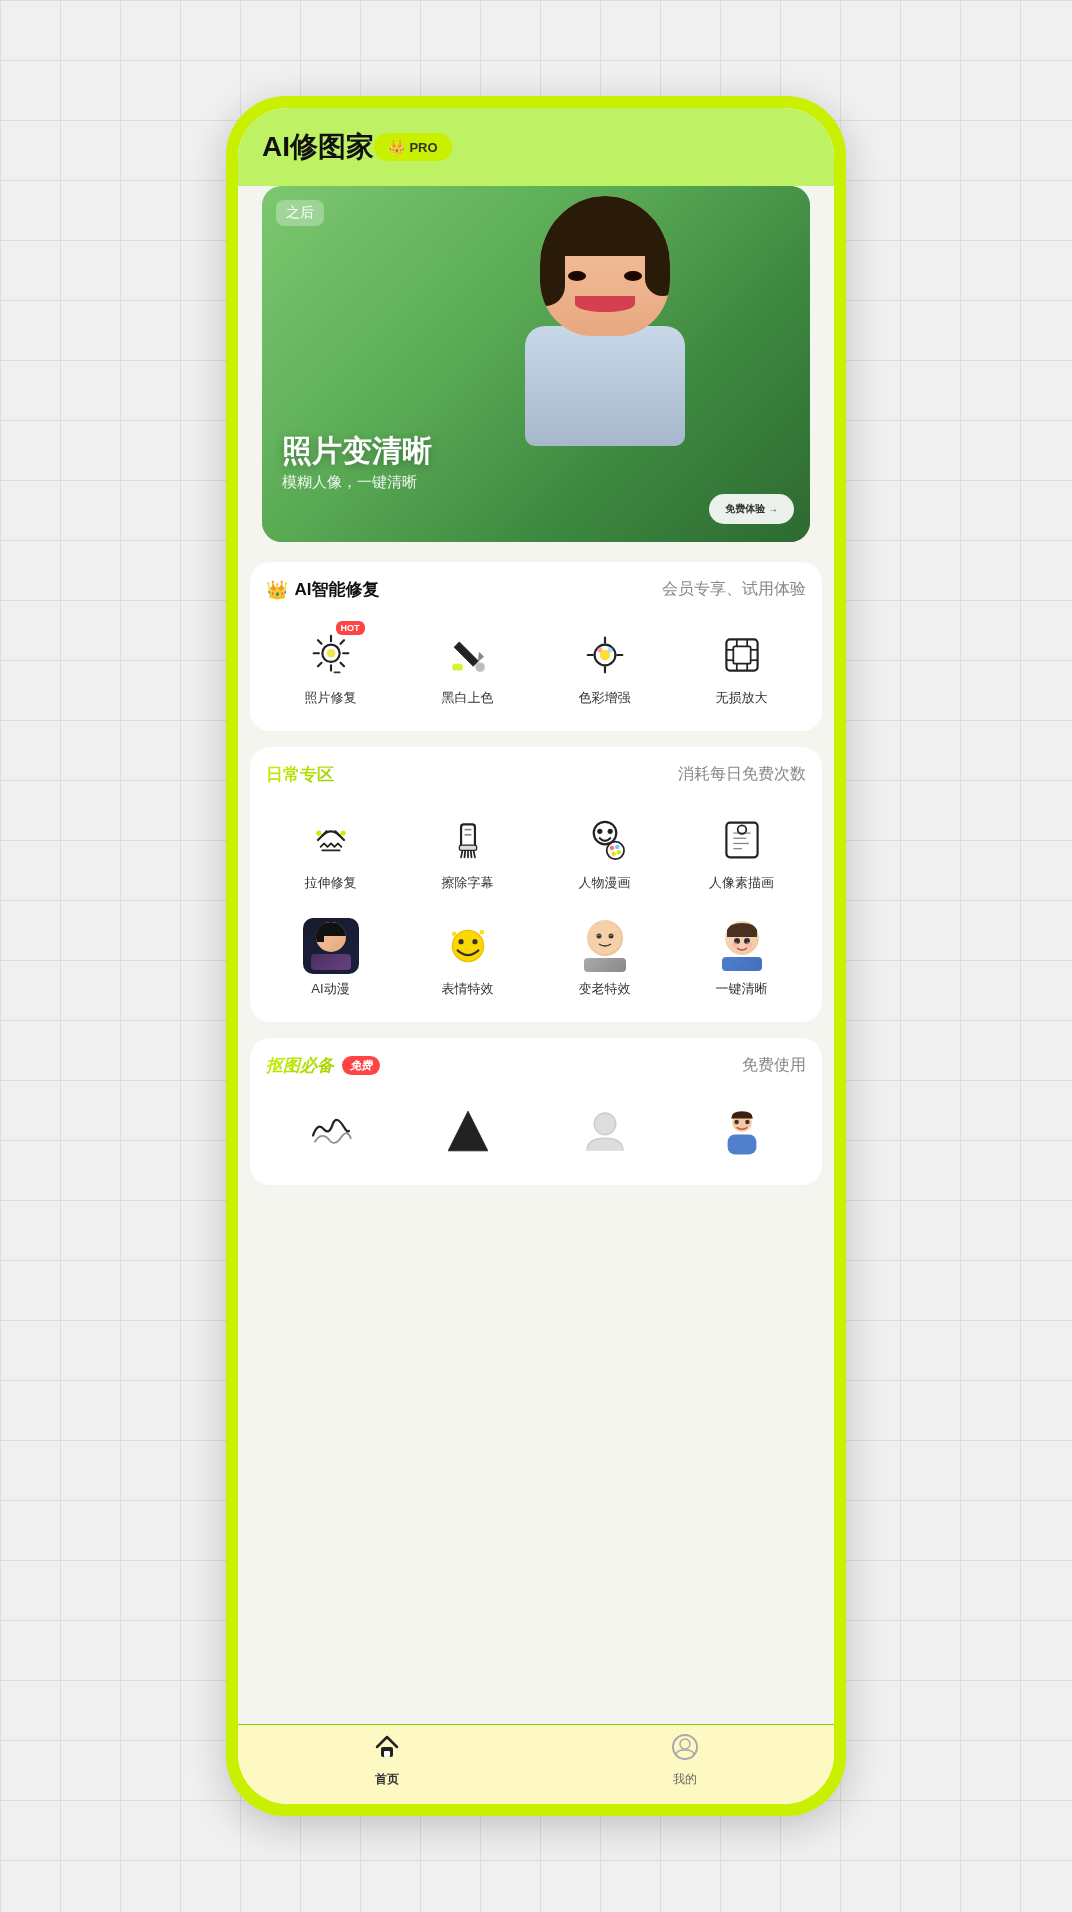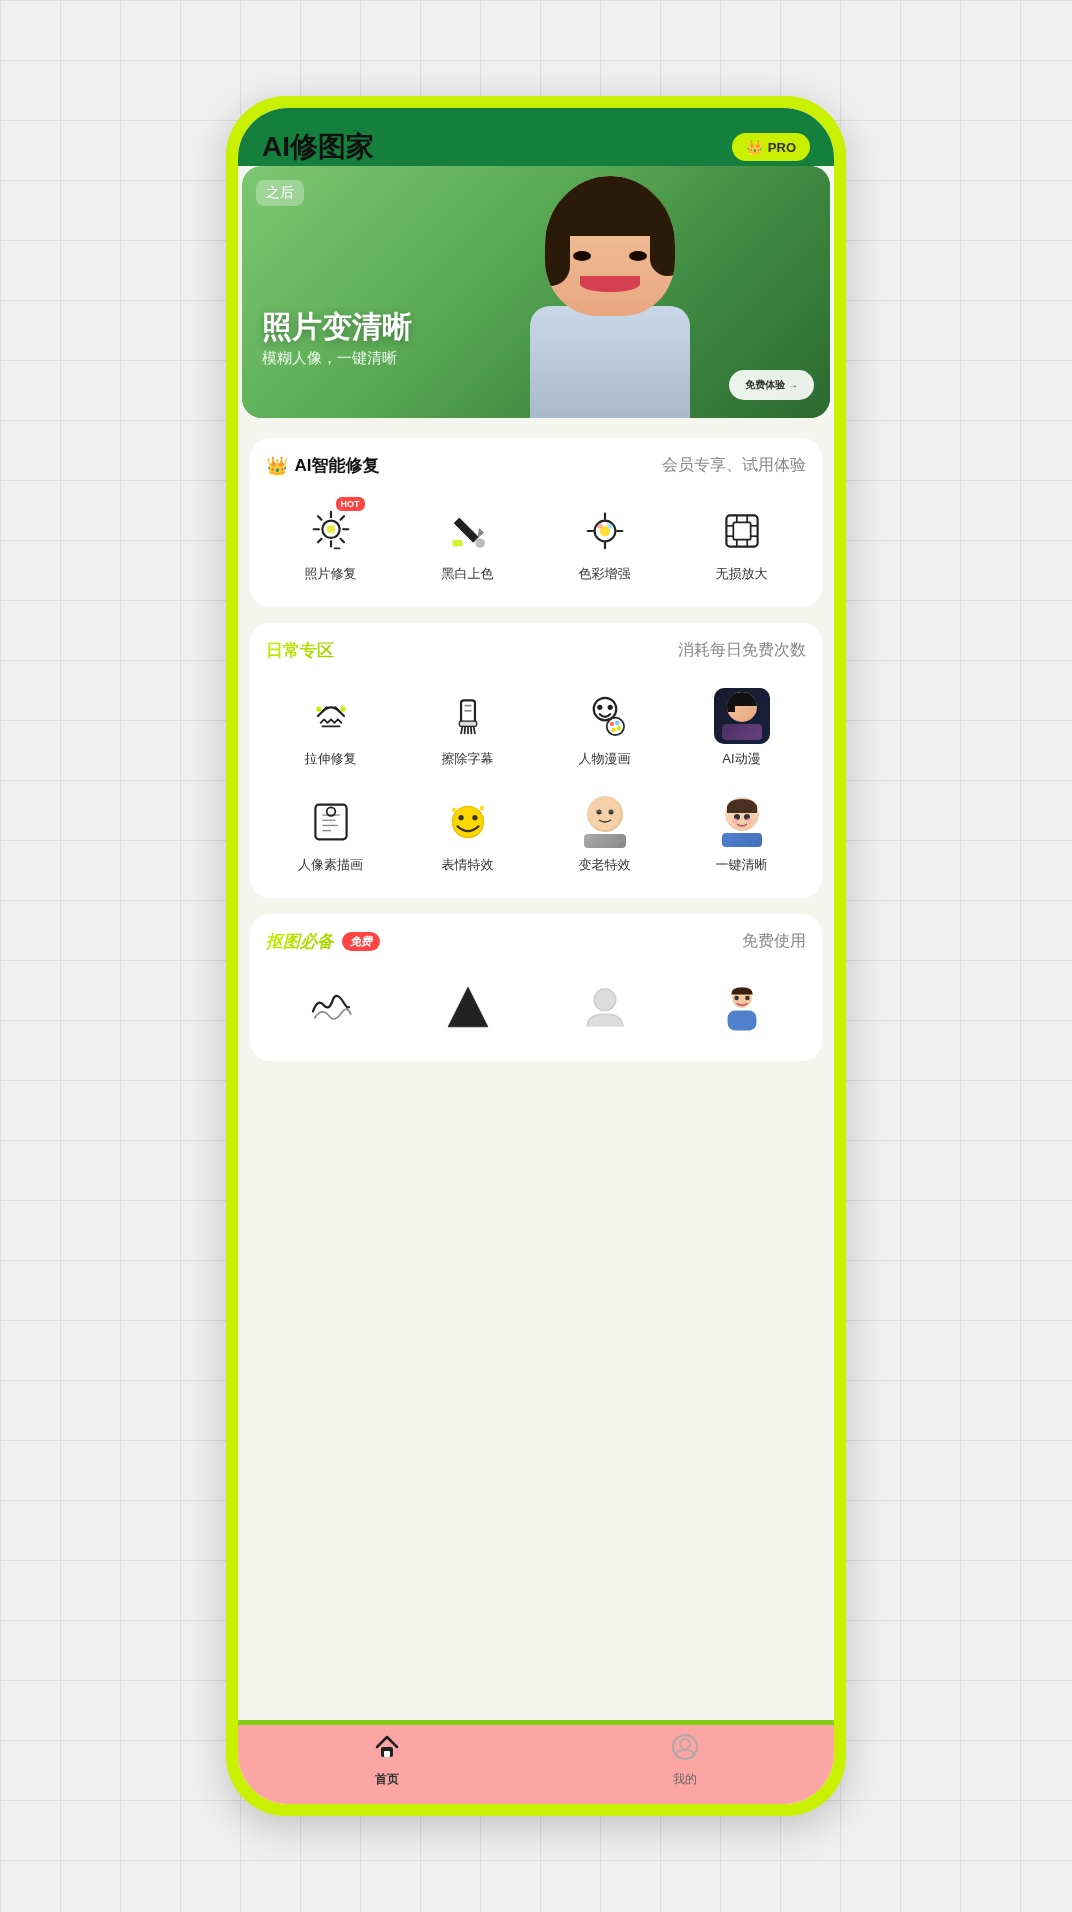--- a/index.html
+++ b/index.html
@@ -38,24 +38,24 @@
       flex: 1;
       overflow-y: auto;
       background: #f5f5f0;
       scrollbar-width: none;
     }
     .app-screen::-webkit-scrollbar { display: none; }
 
     
     .header {
       display: flex;
-      justify-content: space-between;
-      align-items: center;
-      padding: 20px 24px 0;
-      background: #15803d;
+      justify-content: flex-start;
+      align-items: center;
+      padding: 20px 24px 20px;
+      background: #bef264;
     }
     .app-title {
       font-size: 28px;
       font-weight: 900;
       color: #111;
     }
     .pro-badge {
       background: #c8f000;
       color: #333;
       font-size: 13px;
@@ -63,25 +63,25 @@
       padding: 6px 14px;
       border-radius: 20px;
       display: flex;
       align-items: center;
       gap: 4px;
     }
     .crown-icon { font-size: 14px; }
 
     
     .hero-banner {
-      margin: 0 4px 20px;
+      margin: 0 24px 20px;
       border-radius: 20px;
       overflow: hidden;
       position: relative;
-      height: 252px;
+      height: 356px;
       background: linear-gradient(135deg, #a8d8a0 0%, #6bb86a 30%, #4a9e60 60%, #2d7a40 100%);
     }
     .hero-label {
       position: absolute;
       top: 14px;
       left: 14px;
       background: rgba(255,255,255,0.3);
       color: white;
       font-size: 14px;
       padding: 4px 10px;
@@ -220,22 +220,22 @@
       background: #ff4444;
       color: white;
       font-size: 11px;
       font-weight: 700;
       padding: 2px 8px;
       border-radius: 10px;
     }
 
     
     .bottom-nav {
-      background: #fca5a5;
-      border-top: 5px solid #84cc16;
+      background: #fef9c3;
+      border-top: 1px solid #84cc16;
       display: flex;
       padding: 8px 0 16px;
     }
     .nav-item {
       flex: 1;
       display: flex;
       flex-direction: column;
       align-items: center;
       gap: 4px;
     }
@@ -454,46 +454,46 @@
                 <circle cx="44" cy="38" r="2.5" fill="#6bccff"></circle>
                 <circle cx="46" cy="44" r="2.5" fill="#c8f000"></circle>
                 <circle cx="40" cy="46" r="2.5" fill="#ffd700"></circle>
               </svg>
             </div>
             <div class="icon-label">人物漫画</div>
           </div>
 
           <div class="icon-item">
             <div class="icon-box">
+              <svg class="svg-icon" viewBox="0 0 60 60" fill="none">
+                <rect x="12" y="10" width="36" height="40" rx="4" stroke="#222" stroke-width="2.5" fill="none"></rect>
+
+                <line x1="20" y1="22" x2="40" y2="22" stroke="#888" stroke-width="1.5"></line>
+                <line x1="20" y1="28" x2="35" y2="28" stroke="#888" stroke-width="1.5"></line>
+                <line x1="20" y1="34" x2="38" y2="34" stroke="#888" stroke-width="1.5"></line>
+                <line x1="20" y1="40" x2="30" y2="40" stroke="#888" stroke-width="1.5"></line>
+
+                <circle cx="30" cy="18" r="5" stroke="#222" stroke-width="2" fill="none"></circle>
+              </svg>
+            </div>
+            <div class="icon-label">人像素描画</div>
+          </div>
+
+          <div class="icon-item">
+            <div class="icon-box">
               <div style="width:56px;height:56px;border-radius:10px;overflow:hidden;background:linear-gradient(135deg,#1a1a2e,#16213e);display:flex;align-items:center;justify-content:center;flex-direction:column;">
 
                 <div style="width:30px;height:30px;background:linear-gradient(135deg,#f5c5a0,#e8a880);border-radius:50%;position:relative;overflow:hidden;">
                   <div style="position:absolute;top:0;left:0;right:0;height:14px;background:#111;border-radius:50% 50% 0 0;"></div>
                   <div style="position:absolute;top:0;left:-4px;width:12px;height:20px;background:#111;"></div>
                 </div>
                 <div style="width:40px;height:16px;background:linear-gradient(135deg,#4a3060,#6a4080);border-radius:4px;margin-top:2px;"></div>
               </div>
             </div>
             <div class="icon-label">AI动漫</div>
-          </div>
-
-          <div class="icon-item">
-            <div class="icon-box">
-              <svg class="svg-icon" viewBox="0 0 60 60" fill="none">
-                <rect x="12" y="10" width="36" height="40" rx="4" stroke="#222" stroke-width="2.5" fill="none"></rect>
-
-                <line x1="20" y1="22" x2="40" y2="22" stroke="#888" stroke-width="1.5"></line>
-                <line x1="20" y1="28" x2="35" y2="28" stroke="#888" stroke-width="1.5"></line>
-                <line x1="20" y1="34" x2="38" y2="34" stroke="#888" stroke-width="1.5"></line>
-                <line x1="20" y1="40" x2="30" y2="40" stroke="#888" stroke-width="1.5"></line>
-
-                <circle cx="30" cy="18" r="5" stroke="#222" stroke-width="2" fill="none"></circle>
-              </svg>
-            </div>
-            <div class="icon-label">人像素描画</div>
           </div>
 
           <div class="icon-item">
             <div class="icon-box">
               <svg class="svg-icon" viewBox="0 0 60 60" fill="none">
                 <circle cx="30" cy="30" r="18" fill="#ffd700" stroke="#e8c000" stroke-width="1.5"></circle>
                 <circle cx="22" cy="25" r="3" fill="#333"></circle>
                 <circle cx="38" cy="25" r="3" fill="#333"></circle>
                 <path d="M18 35 Q30 46 42 35" stroke="#333" stroke-width="2.5" fill="none" stroke-linecap="round"></path>
 

